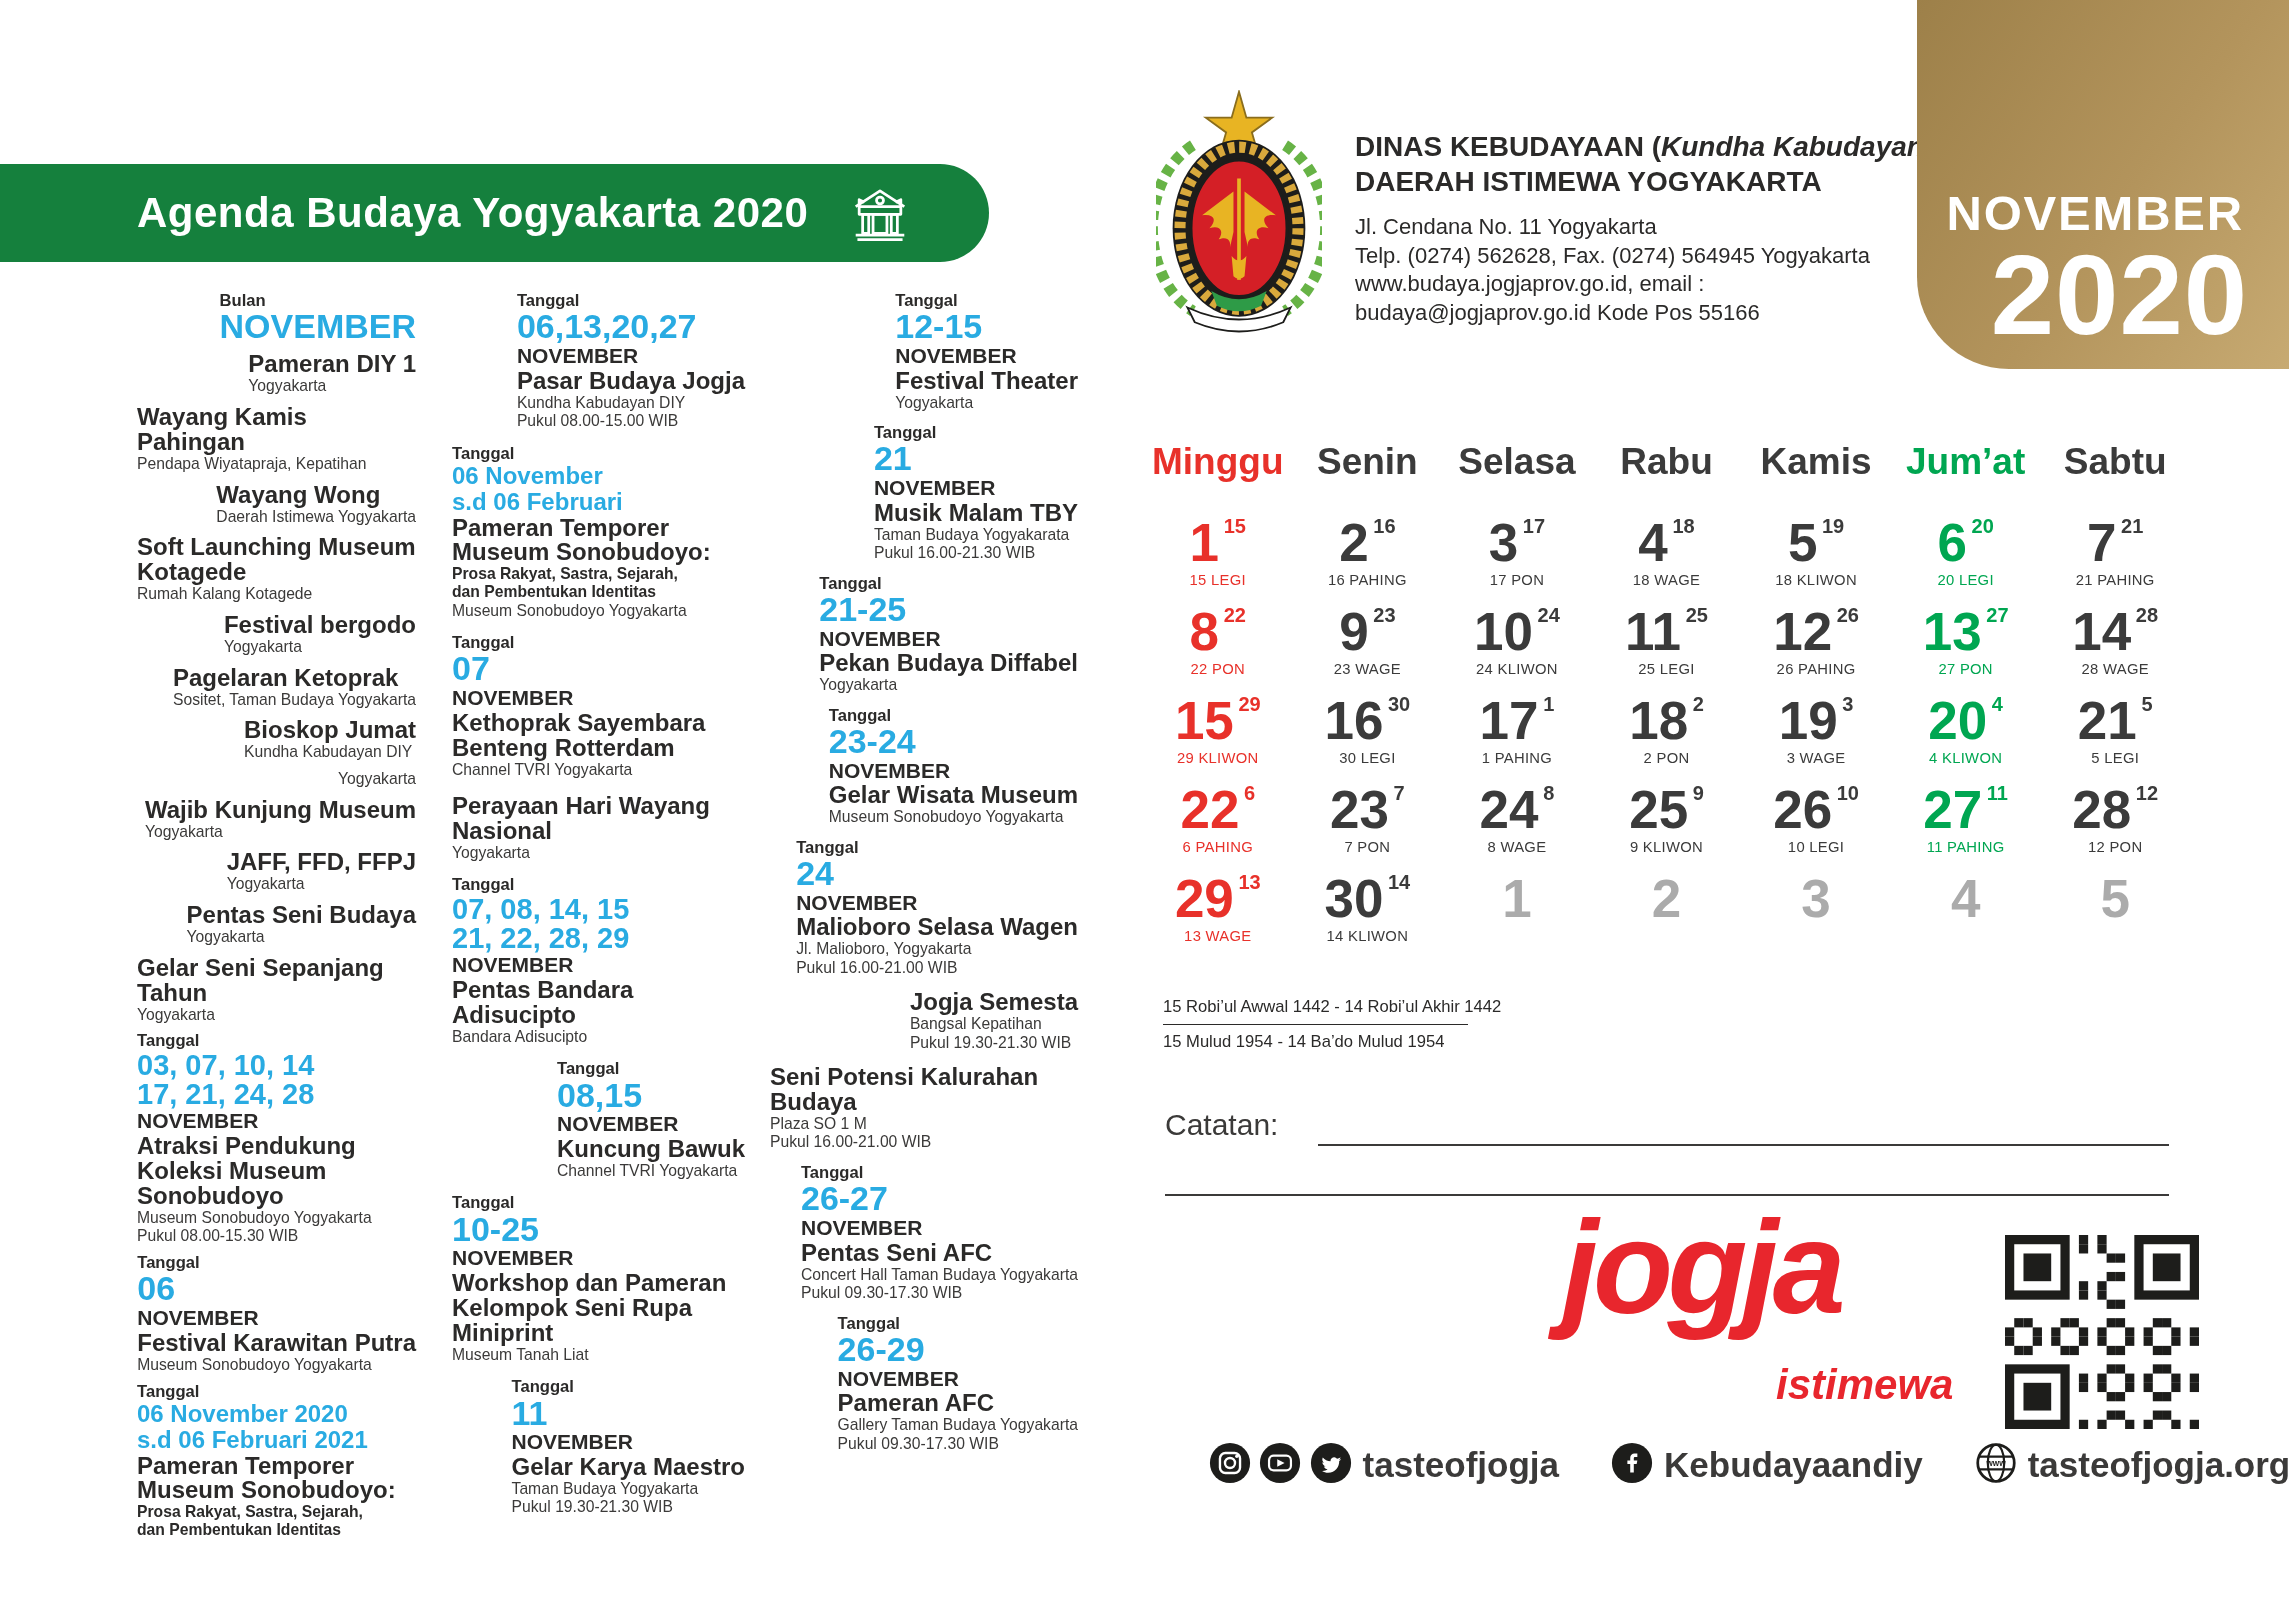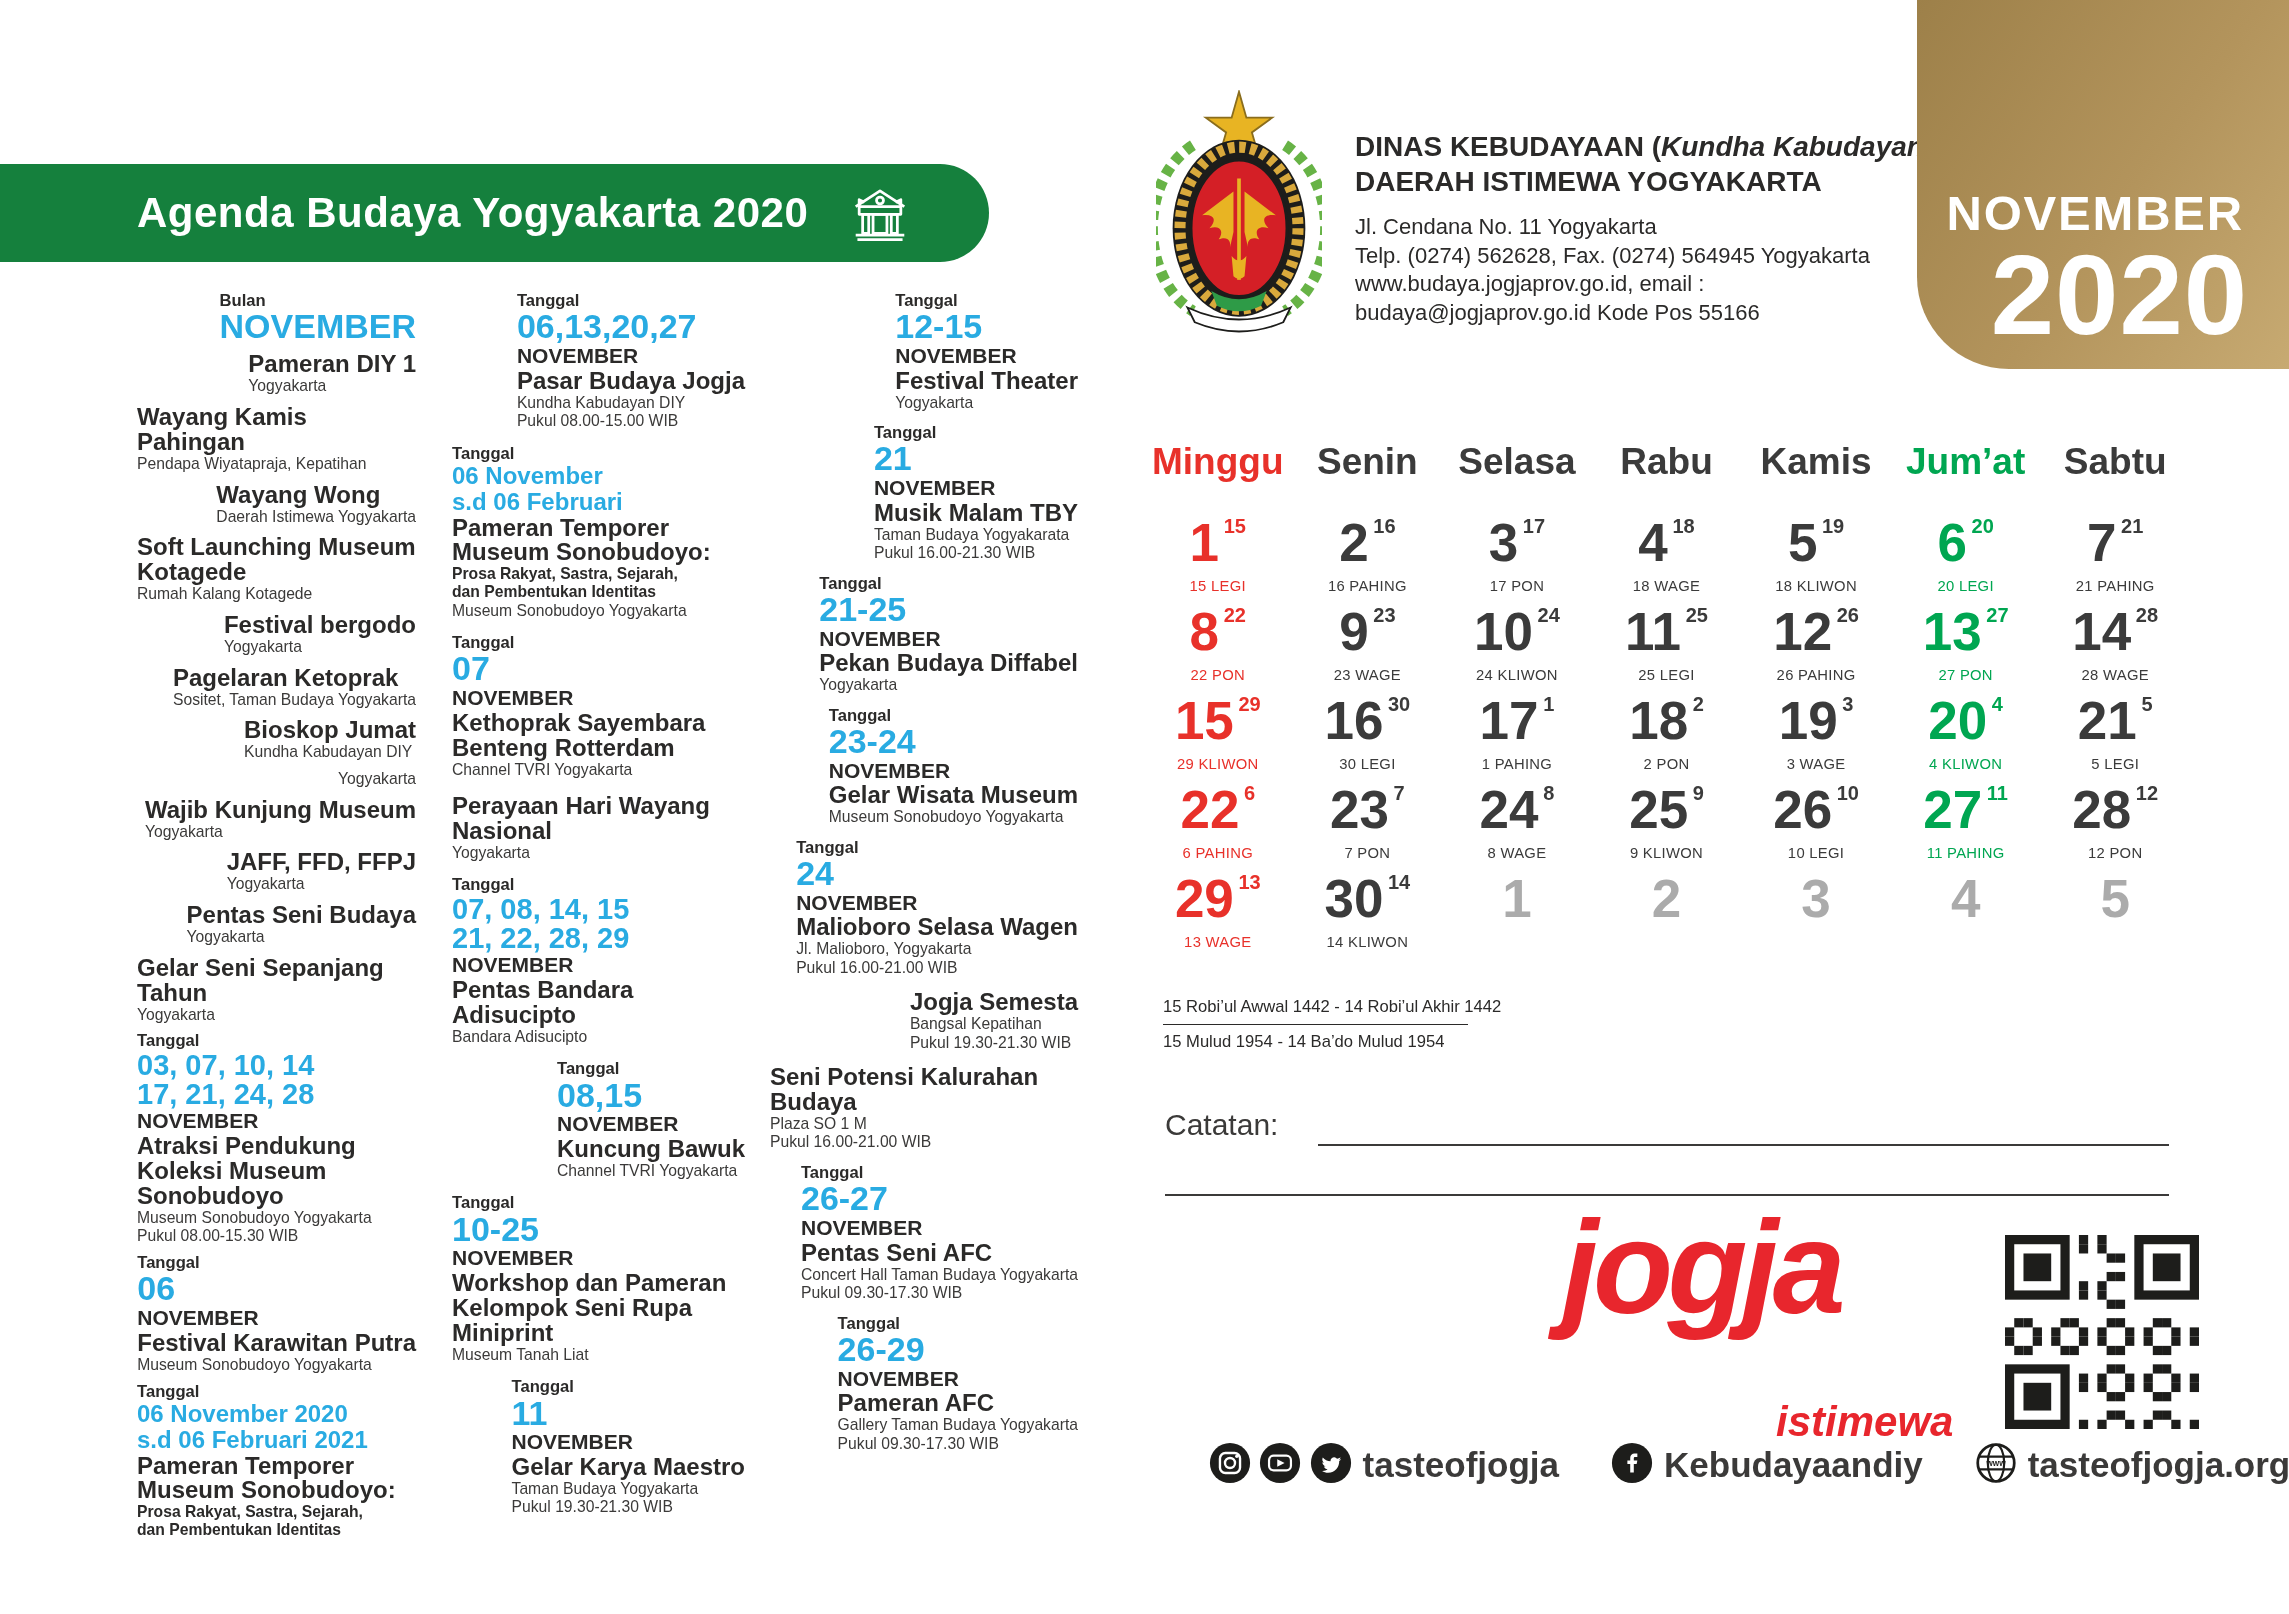--- a/index.html
+++ b/index.html
@@ -49,37 +49,37 @@
 
   
   .cal { position:absolute; left:1143px; top:441px; width:1047px; }
   .cal-head { display:grid; grid-template-columns:repeat(7,1fr); }
   .cal-head .dh { text-align:center; font-size:37px; font-weight:bold; }
   .cal-grid { margin-top:33px; display:grid; grid-template-columns:repeat(7,1fr); grid-auto-rows:89px; }
   .cal-cell { text-align:center; }
   .numline { display:inline-flex; align-items:flex-start; justify-content:center; }
   .cal-d { font-size:53px; font-weight:bold; line-height:1; }
   .cal-s { font-size:20px; font-weight:bold; line-height:1; margin-left:4.6px; }
-  .cal-j { font-size:14.8px; margin-top:9px; letter-spacing:0.3px; }
+  .cal-j { font-size:14.8px; margin-top:3px; letter-spacing:0.3px; }
   .sun  { color:#E8312A; }
   .wk   { color:#3B3B3B; }
   .fri  { color:#00A651; }
   .next { color:#ABABAB; }
   .next .cal-d { font-weight:bold; }
 
   
   .notes { position:absolute; left:1163px; top:997px; font-size:16.6px; color:#2B2A29; }
   .notes-rule { border:none; border-top:1.8px solid #2B2A29; width:305px; margin:6.5px 0 7.4px 0; }
   .catatan-label { position:absolute; left:1165px; top:1108px; font-size:30px; color:#3B3A39;text-align:center; }
   .cat-line1 { position:absolute; left:1318px; top:1144px; width:851px; border-bottom:2.8px solid #3B3A39; }
   .cat-line2 { position:absolute; left:1165px; top:1194px; width:1004px; border-bottom:2.8px solid #3B3A39; }
 
   
   .jogja { position:absolute; left:1562px; top:1202px; color:#E8262D; font-size:131px; font-weight:bold; font-style:italic; letter-spacing:-5.5px; line-height:1; }
-  .istimewa { position:absolute; left:1776px; top:1364px; color:#E8262D; font-size:42px; font-weight:bold; font-style:italic; line-height:1;margin-top:37px; }
+  .istimewa { position:absolute; left:1776px; top:1364px; color:#E8262D; font-size:42px; font-weight:bold; font-style:italic; line-height:1; }
   .qr { position:absolute; left:2005px; top:1235px; width:194px; height:194px; }
   .social { position:absolute; left:1209px; top:1442px; display:flex; align-items:center; gap:52px; }
   .soc-group { display:flex; align-items:center; gap:11px; }
   .soc-label { font-size:35px; font-weight:bold; color:#3B3A39; }
   .soc-icons { display:flex; align-items:center; gap:8.3px; }
 </style>
 </head>
 <body>
 
 <div class="hdr-bar">

